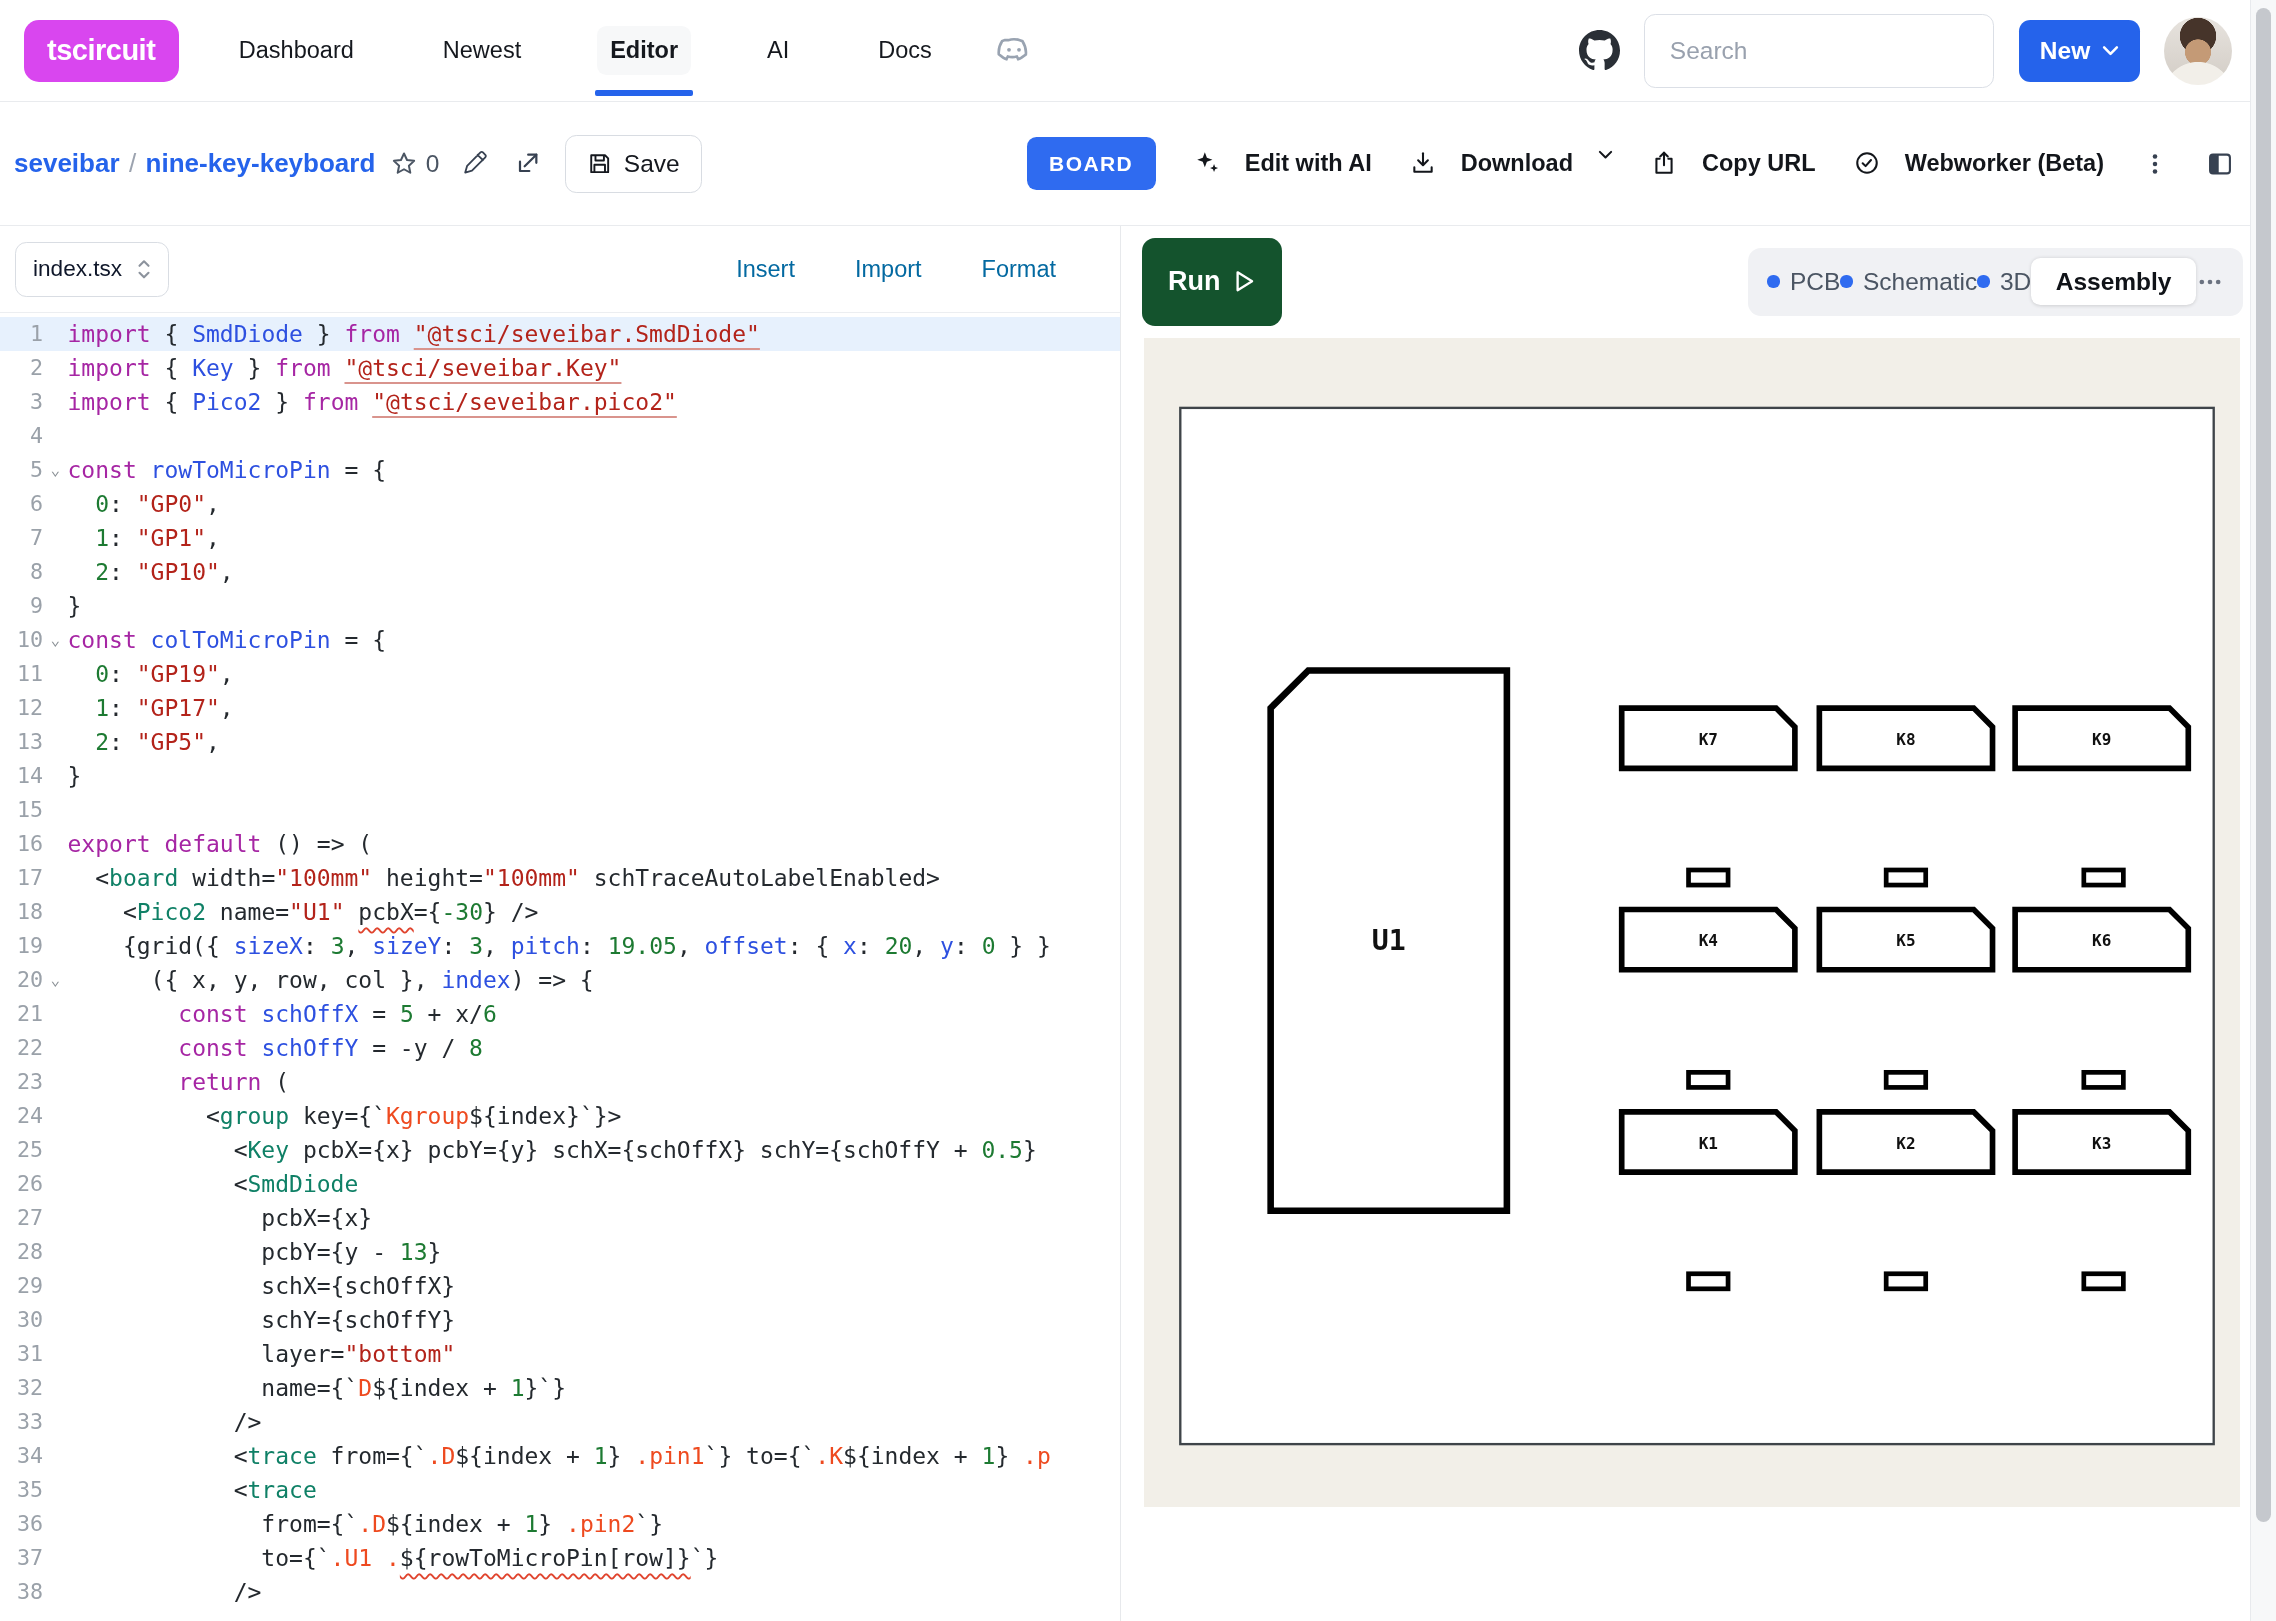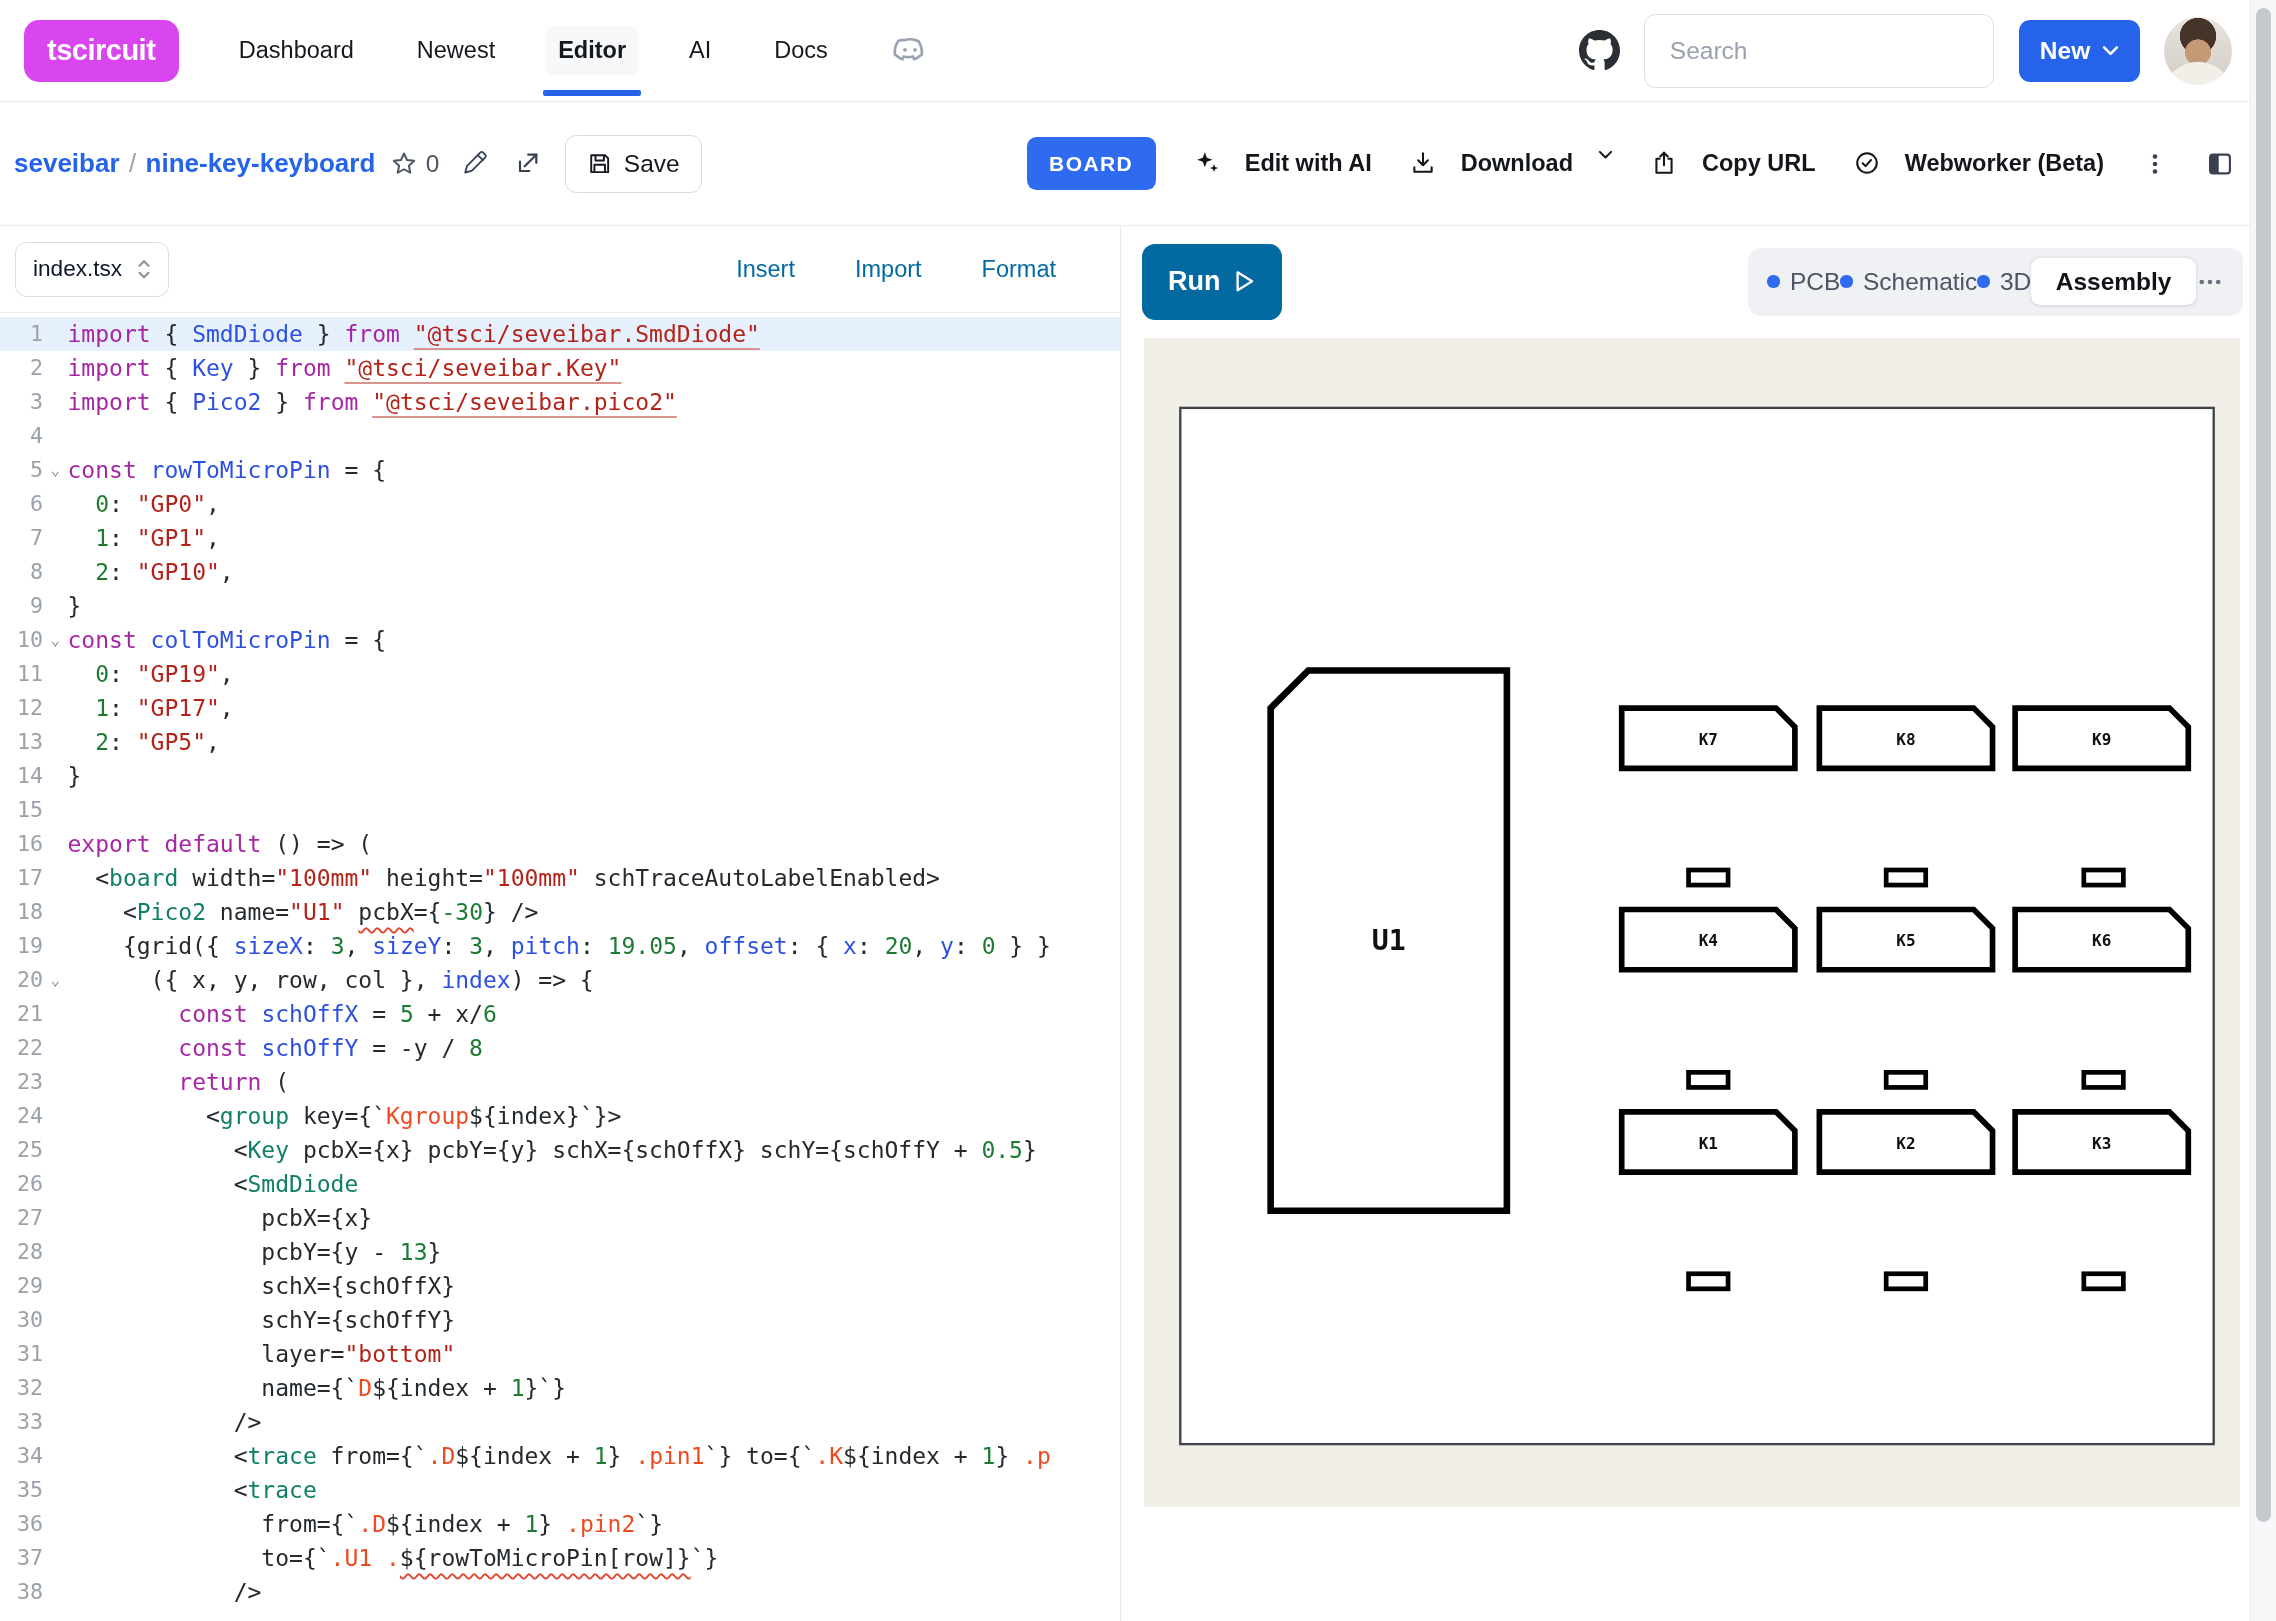--- a/index.html
+++ b/index.html
@@ -5,21 +5,21 @@
   * { margin:0; padding:0; box-sizing:border-box; }
   html,body { width:2277px; height:1621px; overflow:hidden; background:#fff;
     font-family:"Liberation Sans", sans-serif; color:#171c24; }
 
   
   .navbar { height:102px; display:flex; align-items:center; padding-left:23.5px;
     border-bottom:1.9px solid #e9ebee; position:relative; background:#fff; }
   .logo { background:#d946ef; color:#fff; font-size:29px; font-weight:bold;
     letter-spacing:-0.5px; height:62px; display:flex; align-items:center;
     padding:0 23.5px; border-radius:15px; }
-  .nav-links { display:flex; align-items:center; margin-left:47px; gap:37px; }
+  .nav-links { display:flex; align-items:center; margin-left:47px; gap:63px; }
   .nav-link { font-size:23.5px; color:#15181e; cursor:pointer; position:relative;
     padding:11.3px 13px; border-radius:9.4px; white-space:nowrap; }
   .nav-link.active { background:#f7f8f9; font-weight:600; }
   .nav-link.active::after { content:""; position:absolute; left:-1.9px; right:-1.9px;
     bottom:-21px; height:6.6px; background:#2563eb; border-radius:1.9px; }
   .nav-discord { margin-left:49px; color:#99a3b1; display:flex; }
   .nav-right { margin-left:auto; display:flex; align-items:center; gap:24.5px; margin-right:45px; }
   .gh { color:#2a2f36; display:flex; }
   .search { width:350px; height:74px; border:1.9px solid #dbdfe6; border-radius:11.3px;
     font-size:24.5px; padding:0 24.5px; color:#30343b; outline:none;
@@ -81,21 +81,21 @@
            text-underline-offset:5.6px; }
   .t-tag { color:#0f8066; }
   .t-tpl { color:#ee4a1f; }
   .t-pl  { color:#24292e; }
   .t-sq  { color:#24292e; text-decoration:underline wavy #e0442e;
            text-decoration-thickness:1.9px; text-underline-offset:6.6px; }
 
   
   .right-pane { flex:1; position:relative; background:#fff; }
   .preview-head { height:111px; display:flex; align-items:center; padding-left:21px; }
-  .btn-run { height:76px; padding:0 26px; background:#0369a1; color:#fff; border:none;
+  .btn-run { height:88px; padding:0 26px; background:#14532d; color:#fff; border:none;
     border-radius:13px; font-size:27px; font-weight:600; display:flex; align-items:center;
     gap:13px; cursor:pointer; font-family:"Liberation Sans", sans-serif; }
   .tabs { margin-left:auto; margin-right:34px; background:#f0f1f4; border-radius:13px;
     height:68px; display:flex; align-items:center; padding:0 19px; }
   .tab { display:flex; align-items:center; gap:10.4px; font-size:24.5px; color:#4b5563; cursor:pointer; }
   .tab .dot { width:12.2px; height:12.2px; border-radius:50%; background:#2f6bf0; }
   .tab.active { background:#fff; color:#101318; font-weight:600; border-radius:9.4px;
     padding:9.4px 24.5px; box-shadow:0 0.9px 3.8px rgba(0,0,0,.14); }
   .tab-overflow { color:#6b7280; display:flex; cursor:pointer; }
 

